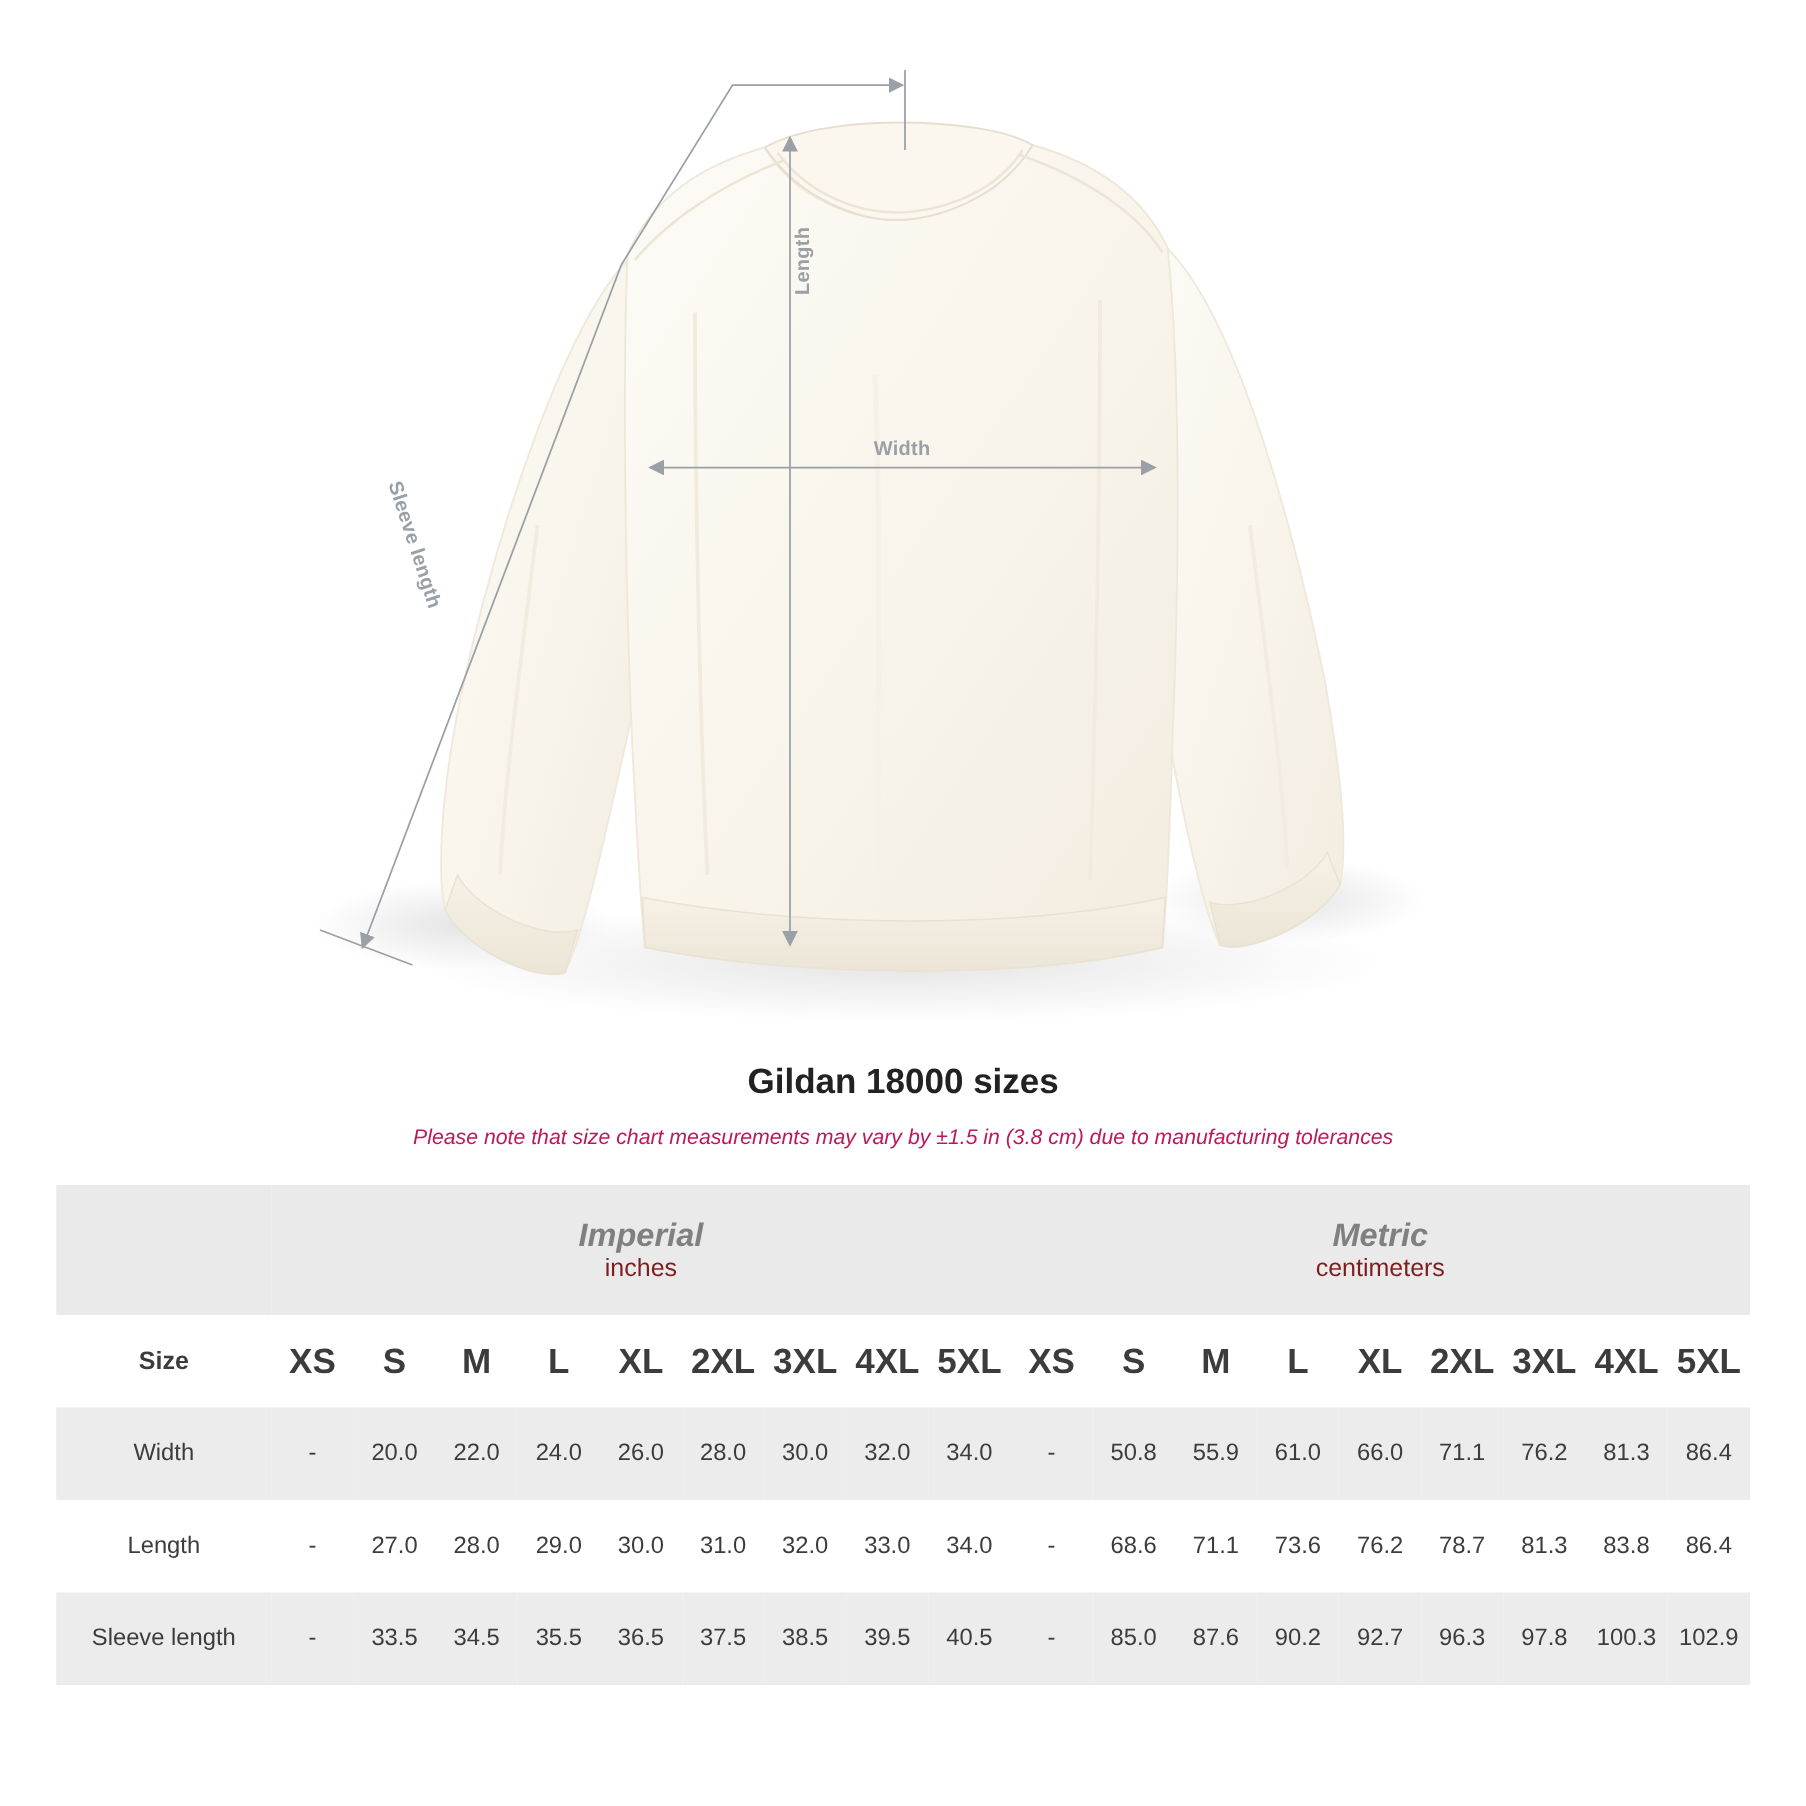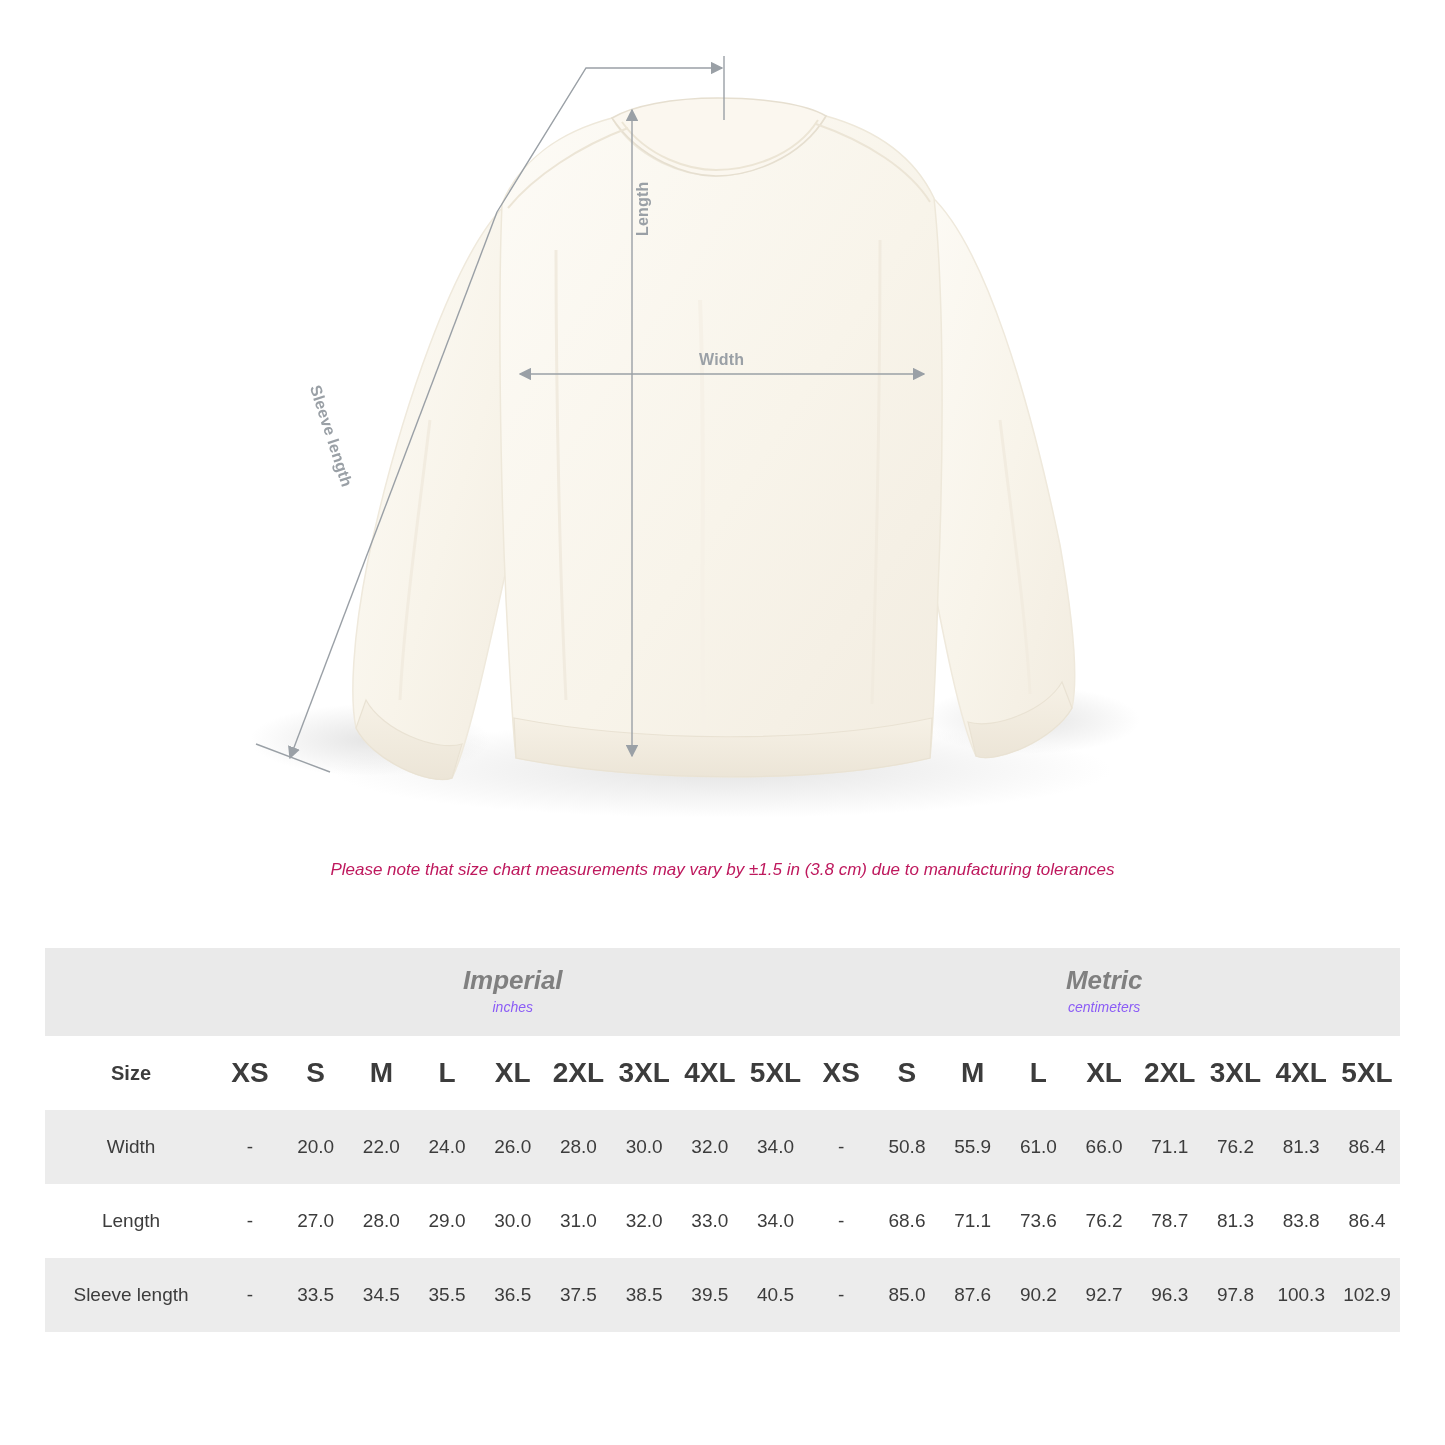--- a/index.html
+++ b/index.html
@@ -112,35 +112,34 @@
     border: none;
     text-align: center;
     font-size: 19px;
     color: #3c3c3c;
     font-weight: normal;
     padding: 0;
     height: 74px;
     vertical-align: middle;
   }
   .unit-head {
-    height: 88px;
+    height: 104px;
     background: #eaeaea;
     margin-top: 16px;
   }
   .unit-title {
     font-size: 26px;
     font-style: italic;
     font-weight: bold;
     color: #808080;
     line-height: 30px;
   }
   .unit-sub {
-    font-size: 14px;
-    font-style: italic;
-    color: #8b5cf6;
+    font-size: 20px;
+    color: #7f1d1d;
     line-height: 24px;
   }
   tr.row-head td {
     background: #ffffff;
     font-size: 28px;
     font-weight: bold;
     color: #3c3c3c;
   }
   tr.row-head td.sizecell {
     font-size: 20px;
@@ -243,20 +242,21 @@
       <line x1="724" y1="56" x2="724" y2="120" stroke="#9aa0a6" stroke-width="1.4"></line>
     </svg>
 
     <div class="dim-label length">Length</div>
     <div class="dim-label width">Width</div>
     <div class="dim-label sleeve">Sleeve length</div>
   </div>
 </div>
 
 <div class="title-block">
+  <h1 class="chart-title">Gildan 18000 sizes</h1>
   <p class="chart-note">Please note that size chart measurements may vary by ±1.5 in (3.8 cm) due to manufacturing tolerances</p>
 </div>
 
 <div class="table-wrap">
   <table class="size-table">
     <colgroup>
       <col class="c-label">
       <col class="c-cell">
         <col class="c-cell">
         <col class="c-cell">

